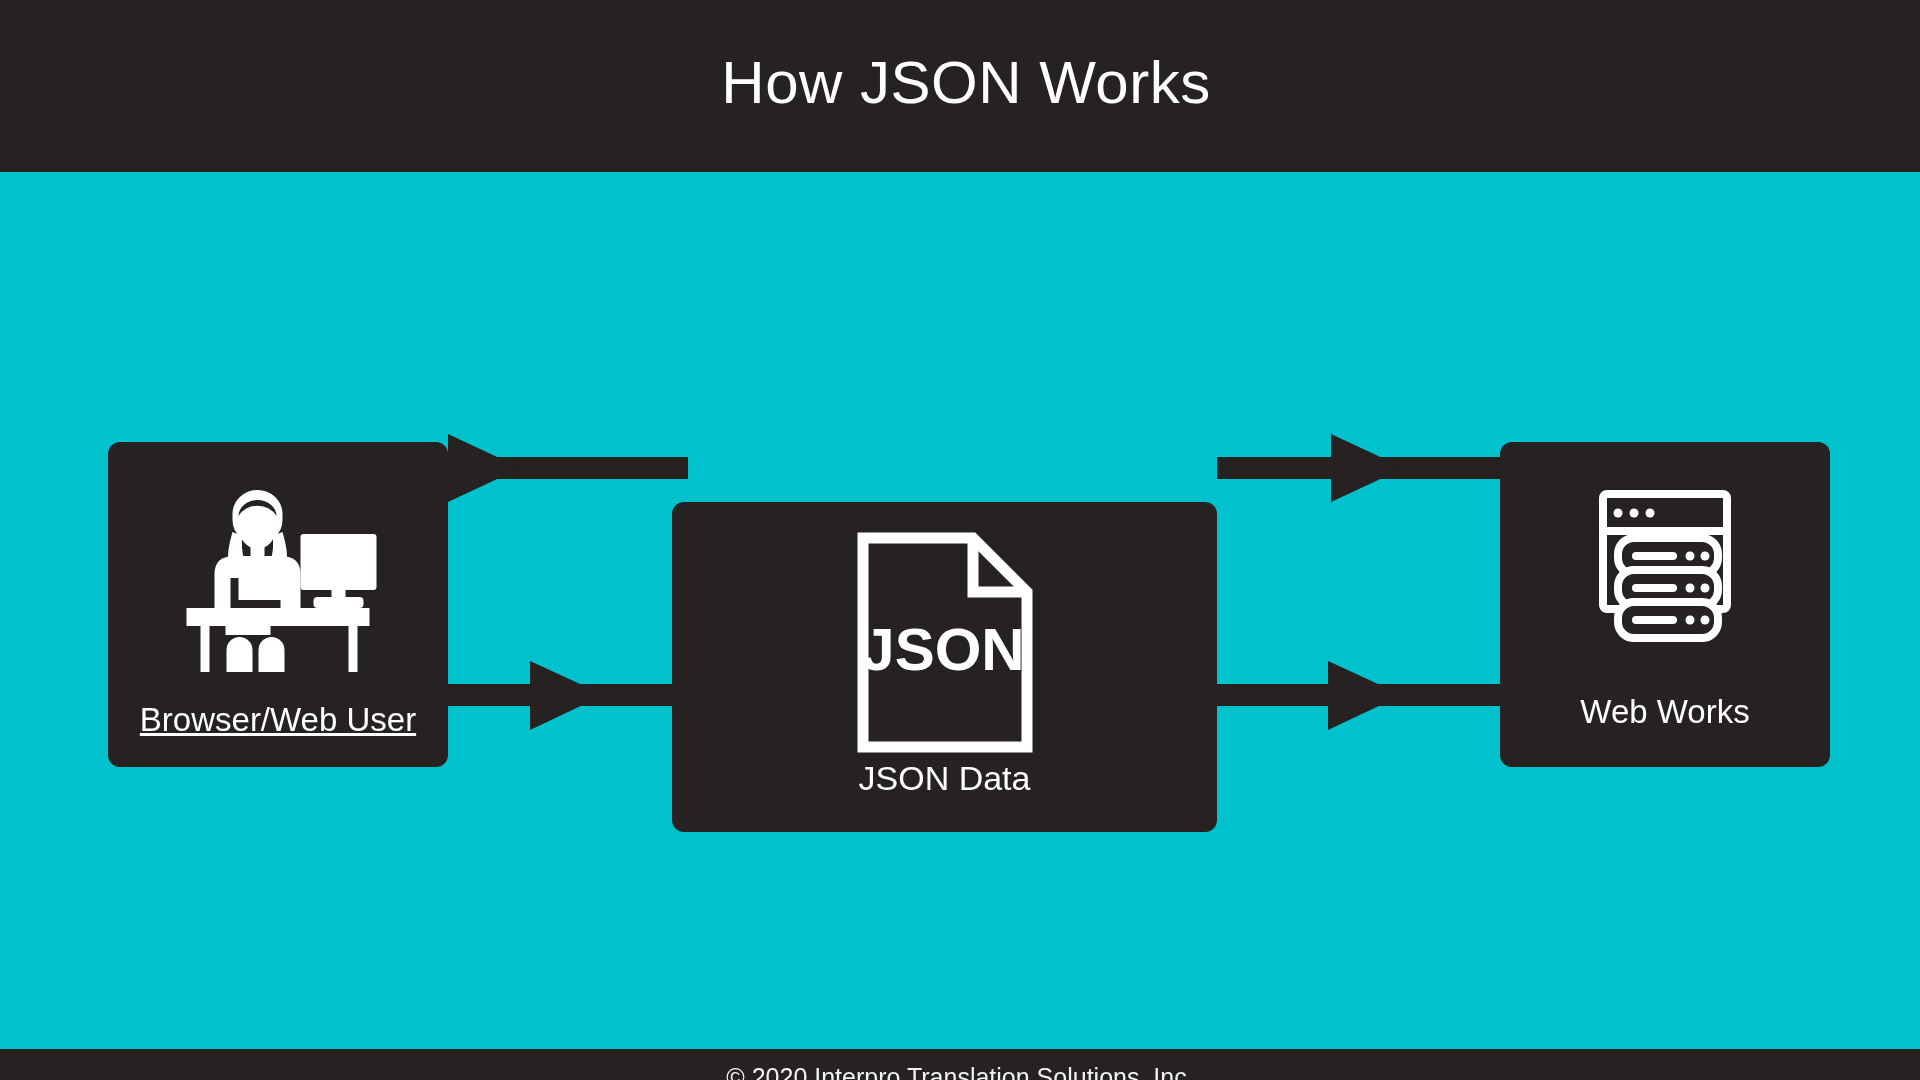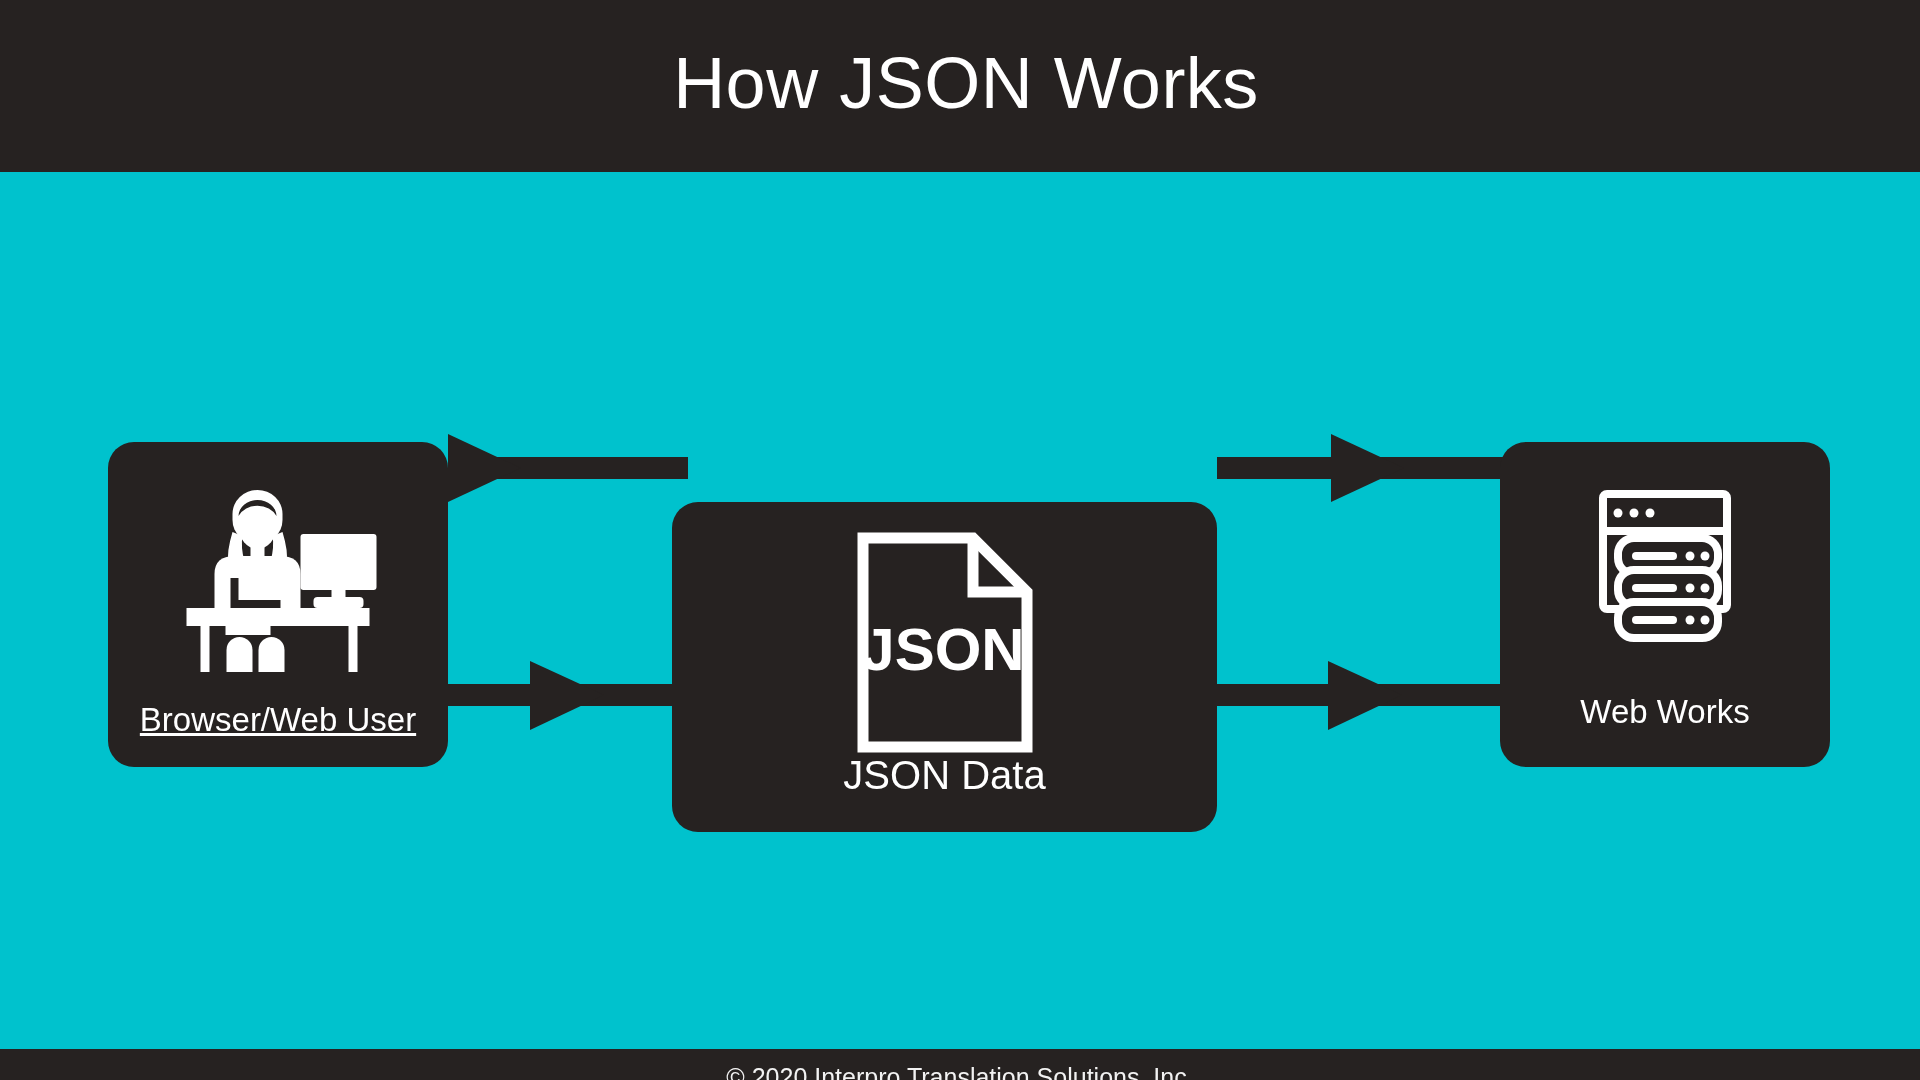--- a/index.html
+++ b/index.html
@@ -22,21 +22,21 @@
     left: 0; top: 0;
     width: 1920px;
     height: 172px;
     background: #262221;
     display: flex;
     align-items: center;
     justify-content: center;
   }
   .header-title {
     color: #ffffff;
-    font-size: 72px;
+    font-size: 60px;
     font-weight: 400;
     letter-spacing: 0.5px;
     line-height: 1;
     margin-top: -6px;
     white-space: nowrap;
     margin-left: 12px;
   }
 
   
   .canvas {
@@ -72,21 +72,21 @@
     left: 0; top: 0;
     width: 1920px;
     height: 860px;
     display: block;
   }
 
   
   .node {
     position: absolute;
     background: #262221;
-    border-radius: 26px;
+    border-radius: 12px;
     box-sizing: border-box;
   }
   .node-label {
     position: absolute;
     left: 0;
     width: 100%;
     text-align: center;
     color: #ffffff;
     font-size: 33px;
     font-weight: 400;
@@ -94,21 +94,21 @@
   }
   #node-browser {
     left: 108px; top: 270px;
     width: 340px; height: 325px;
   }
   #node-browser .node-label { bottom: 28px; text-decoration: underline; }
   #node-json {
     left: 672px; top: 330px;
     width: 545px; height: 330px;
   }
-  #node-json .node-label { bottom: 34px; font-size: 40px; }
+  #node-json .node-label { bottom: 34px; font-size: 34px; }
   #node-server {
     left: 1500px; top: 270px;
     width: 330px; height: 325px;
   }
   #node-server .node-label { bottom: 36px; }
 
   .node-icon {
     position: absolute;
     left: 50%;
     transform: translateX(-50%);

